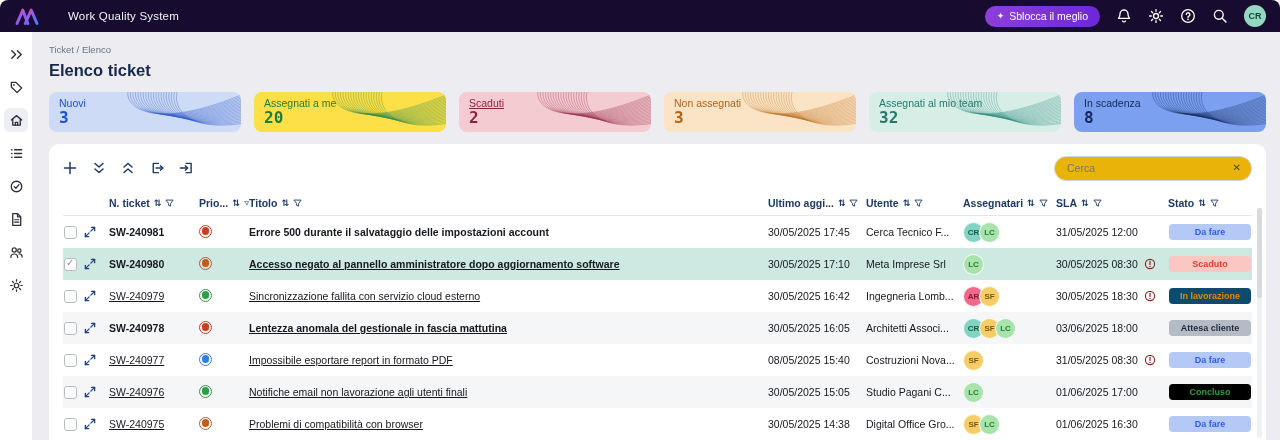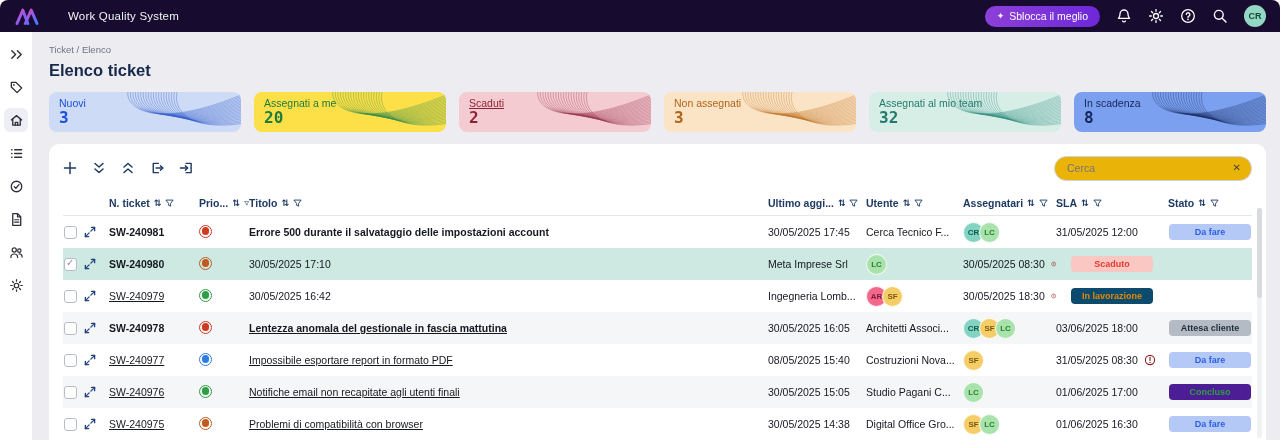--- a/index.html
+++ b/index.html
@@ -508,20 +508,21 @@
                 <g fill="none" stroke="currentColor" stroke-width="1.5" stroke-linecap="round" stroke-linejoin="round">
                   <path d="M8.6 1.6h3.8v3.8"></path>
                   <path d="M12.4 1.6L8 6"></path>
                   <path d="M5.4 12.4H1.6V8.6"></path>
                   <path d="M1.6 12.4L6 8"></path>
                 </g>
               </svg>
     </div>
     <div><span class="tnum bold">SW-240980</span></div>
     <div><span class="prio" style="color: rgb(191, 91, 30);"></span></div>
+    <div class="c-title"><span class="ttl bold underline">Accesso negato al pannello amministratore dopo aggiornamento software</span></div>
     <div>30/05/2025 17:10</div>
     <div class="c-user">Meta Imprese Srl</div>
     <div class="c-asg">
               <span class="av" style="background: rgb(168, 227, 171); color: rgb(47, 122, 51);">LC</span>
             </div>
     <div class="c-sla">
       <span class="sla-text">30/05/2025 08:30</span>
       <svg class="sla-alert" viewBox="0 0 12 12">
                 <circle cx="6" cy="6" r="4.6" fill="none" stroke="#8f2020" stroke-width="1.1"></circle>
                 <path d="M6 3.4v3.1" stroke="#8f2020" stroke-width="1.2" stroke-linecap="round"></path>
@@ -539,20 +540,21 @@
                 <g fill="none" stroke="currentColor" stroke-width="1.5" stroke-linecap="round" stroke-linejoin="round">
                   <path d="M8.6 1.6h3.8v3.8"></path>
                   <path d="M12.4 1.6L8 6"></path>
                   <path d="M5.4 12.4H1.6V8.6"></path>
                   <path d="M1.6 12.4L6 8"></path>
                 </g>
               </svg>
     </div>
     <div><span class="tnum linku">SW-240979</span></div>
     <div><span class="prio" style="color: rgb(46, 158, 68);"></span></div>
+    <div class="c-title"><span class="ttl underline">Sincronizzazione fallita con servizio cloud esterno</span></div>
     <div>30/05/2025 16:42</div>
     <div class="c-user">Ingegneria Lomb...</div>
     <div class="c-asg">
               <span class="av" style="background: rgb(242, 104, 138); color: rgb(124, 29, 58);">AR</span>
               <span class="av" style="background: rgb(245, 205, 102); color: rgb(122, 90, 16);">SF</span>
             </div>
     <div class="c-sla">
       <span class="sla-text">30/05/2025 18:30</span>
       <svg class="sla-alert" viewBox="0 0 12 12">
                 <circle cx="6" cy="6" r="4.6" fill="none" stroke="#8f2020" stroke-width="1.1"></circle>
@@ -633,32 +635,32 @@
                 <g fill="none" stroke="currentColor" stroke-width="1.5" stroke-linecap="round" stroke-linejoin="round">
                   <path d="M8.6 1.6h3.8v3.8"></path>
                   <path d="M12.4 1.6L8 6"></path>
                   <path d="M5.4 12.4H1.6V8.6"></path>
                   <path d="M1.6 12.4L6 8"></path>
                 </g>
               </svg>
     </div>
     <div><span class="tnum linku">SW-240976</span></div>
     <div><span class="prio" style="color: rgb(46, 158, 68);"></span></div>
-    <div class="c-title"><span class="ttl underline">Notifiche email non recapitate agli utenti finali</span></div>
+    <div class="c-title"><span class="ttl underline">Notifiche email non lavorazione agli utenti finali</span></div>
     <div>30/05/2025 15:05</div>
     <div class="c-user">Studio Pagani C...</div>
     <div class="c-asg">
               <span class="av" style="background: rgb(168, 227, 171); color: rgb(47, 122, 51);">LC</span>
             </div>
     <div class="c-sla">
       <span class="sla-text">01/06/2025 17:00</span>
 
     </div>
     <div class="c-status">
-              <span class="pill" style="background: #4c1d95; color: rgb(47, 158, 68);">Concluso</span>
+              <span class="pill" style="background: #000000; color: rgb(47, 158, 68);">Concluso</span>
             </div>
   </div>
           <div class="grid trow">
     <div class="c-sel">
       <span class="cb"></span>
       <svg class="expand" viewBox="0 0 14 14">
                 <g fill="none" stroke="currentColor" stroke-width="1.5" stroke-linecap="round" stroke-linejoin="round">
                   <path d="M8.6 1.6h3.8v3.8"></path>
                   <path d="M12.4 1.6L8 6"></path>
                   <path d="M5.4 12.4H1.6V8.6"></path>

